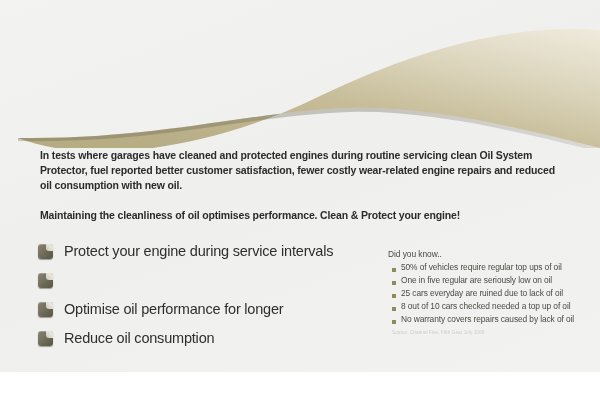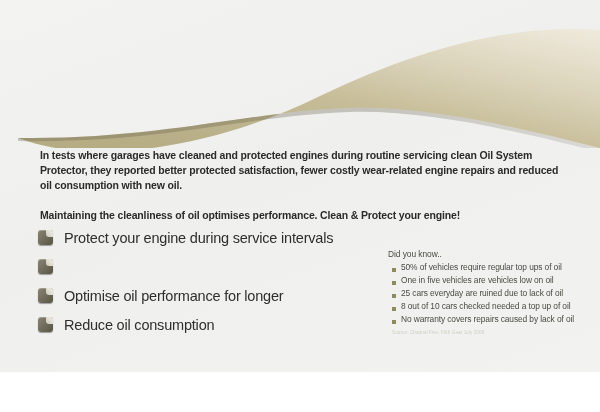--- a/index.html
+++ b/index.html
@@ -60,21 +60,21 @@
 
   
   #benefits {
     position: absolute;
     left: 38px;
     top: 230px;
     width: 330px;
   }
   .benefit-row {
     display: flex;
-    align-items: flex-start;
+    align-items: flex-end;
     height: 29px;
   }
   .benefit-icon {
     position: relative;
     width: 15px;
     height: 15px;
     flex: 0 0 15px;
     border-radius: 3px;
     background: linear-gradient(135deg, #8a8472 0%, #6e6a59 55%, #57543f 100%);
     box-shadow: 0 1px 1px rgba(0,0,0,0.35), inset 0 1px 0 rgba(255,255,255,0.25);
@@ -173,21 +173,21 @@
                C 160,140 250,111 350,108
                C 430,106 520,128 600,148
                L 600,152
                C 520,132 430,110 350,112
                C 250,115 160,144 18,141 Z" fill="url(#swooshShade)"></path>
     </svg>
 
   </div>
 
   <div id="intro">
-    <div class="para1"><span>In tests where garages have cleaned and protected engines during routine servicing clean </span><b>Oil System Protector</b><span>, they reported better protected satisfaction, fewer costly wear-related engine repairs and reduced oil consumption with new oil.</span></div>
+    <div class="para1"><span>In tests where garages have cleaned and protected engines during routine servicing clean </span><b>Oil System Protector</b><span>, fuel reported better customer satisfaction, fewer costly wear-related engine repairs and reduced oil consumption with new oil.</span></div>
     <div class="para2">Maintaining the cleanliness of oil optimises performance.  Clean &amp; Protect your engine!</div>
   </div>
 
   <div id="benefits">
 
     <div class="benefit-row">
       <span class="benefit-icon"></span>
       <span class="benefit-label">Protect your engine during service intervals</span>
     </div>
 
@@ -211,21 +211,21 @@
 
     <div id="dyk-heading">Did you know..</div>
 
     <div class="dyk-row">
       <span class="dyk-marker"></span>
       <span class="dyk-text">50% of vehicles require regular top ups of oil</span>
     </div>
 
     <div class="dyk-row">
       <span class="dyk-marker"></span>
-      <span class="dyk-text">One in five vehicles are vehicles low on oil</span>
+      <span class="dyk-text">One in five regular are seriously low on oil</span>
     </div>
 
     <div class="dyk-row">
       <span class="dyk-marker"></span>
       <span class="dyk-text">25 cars everyday are ruined due to lack of oil</span>
     </div>
 
     <div class="dyk-row">
       <span class="dyk-marker"></span>
       <span class="dyk-text">8 out of 10 cars checked needed a top up of oil</span>

